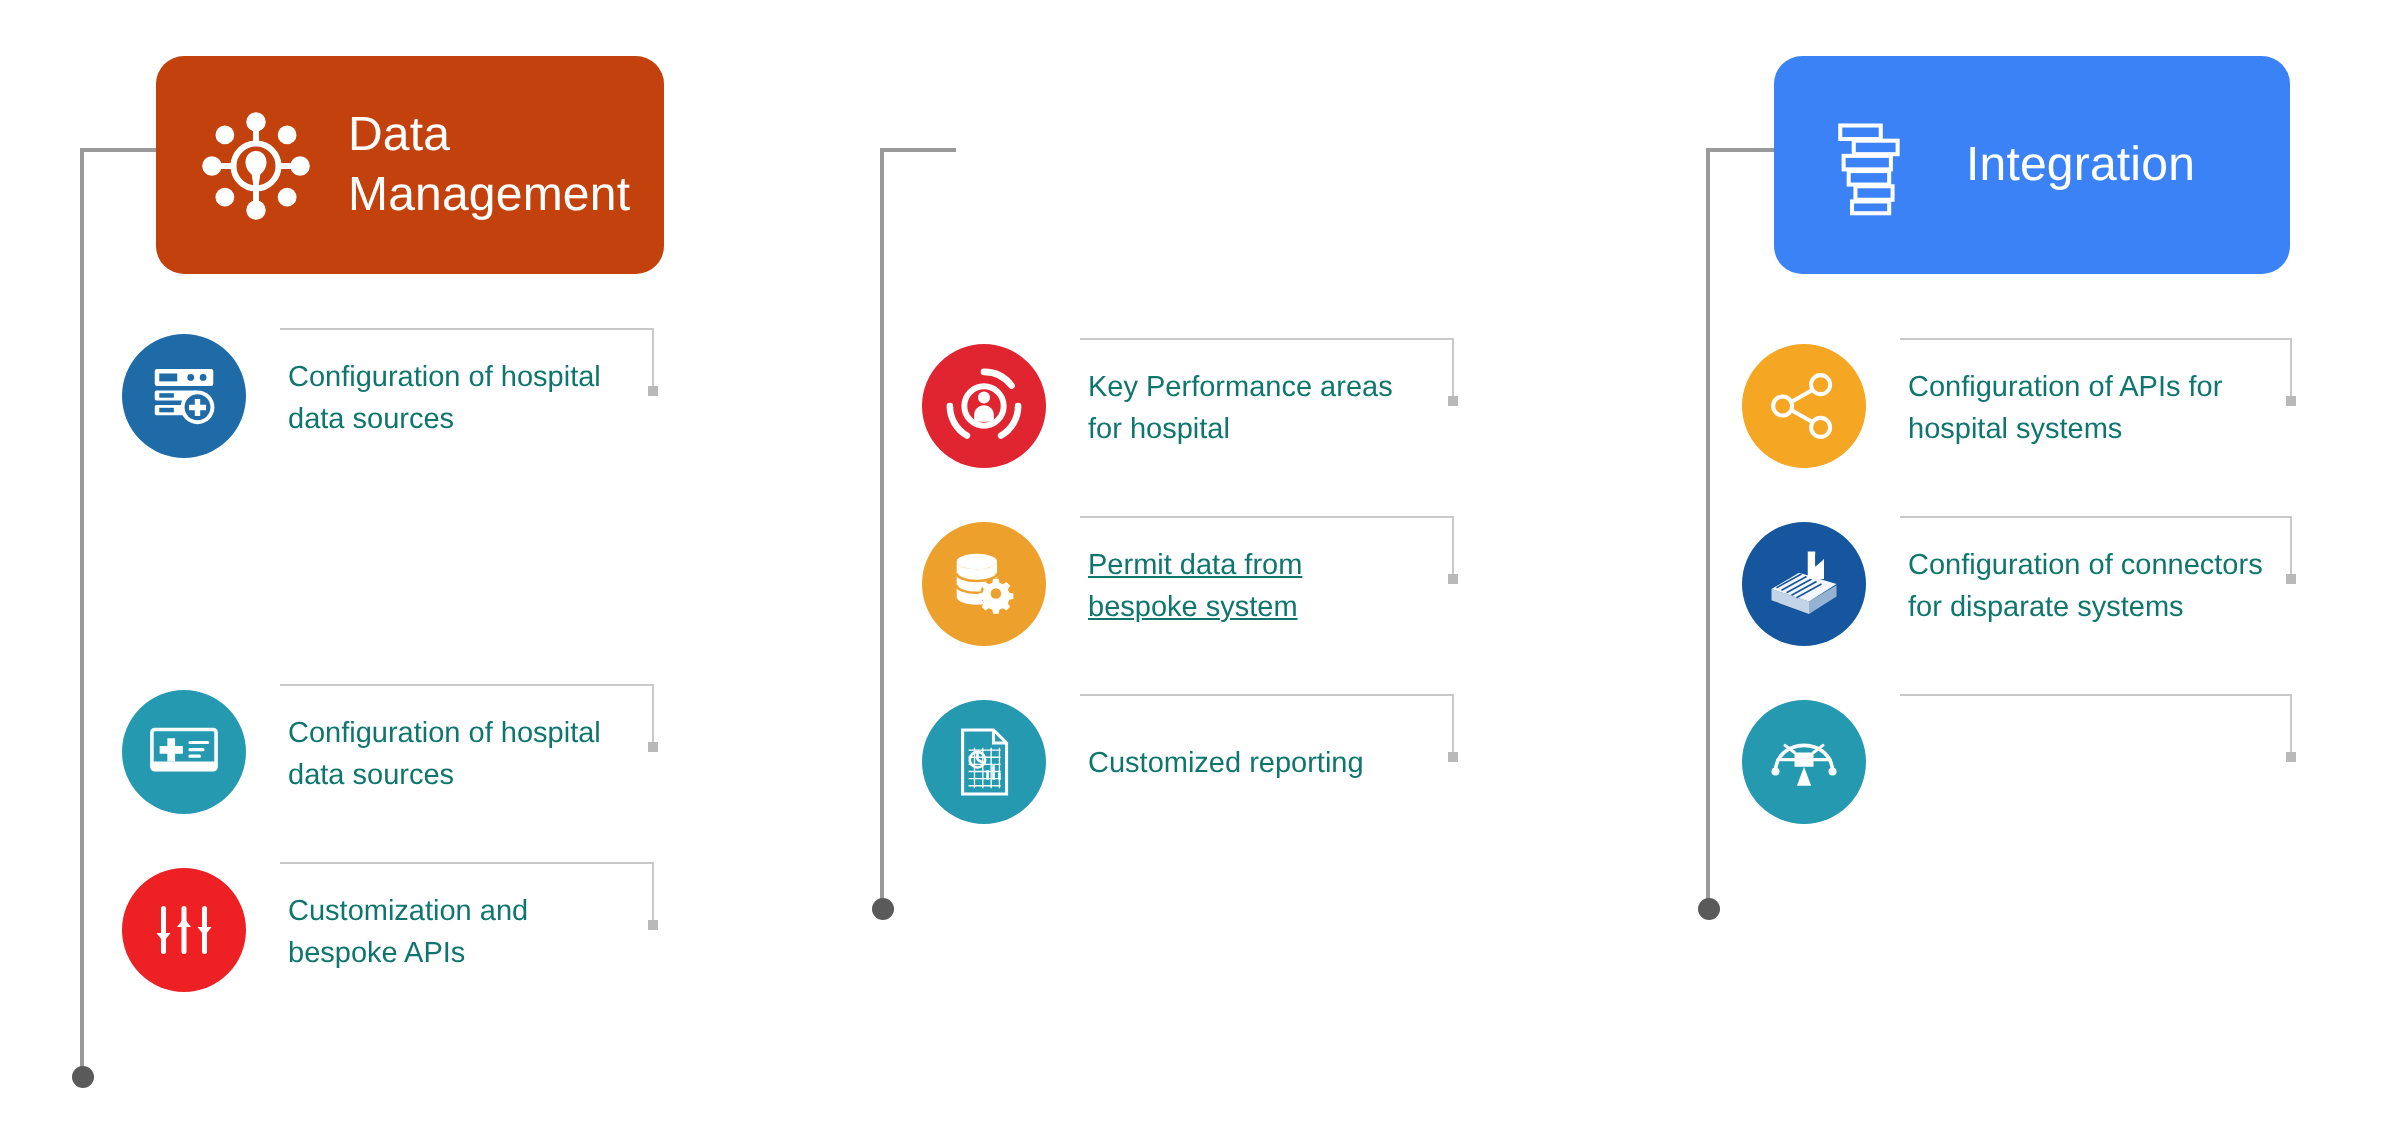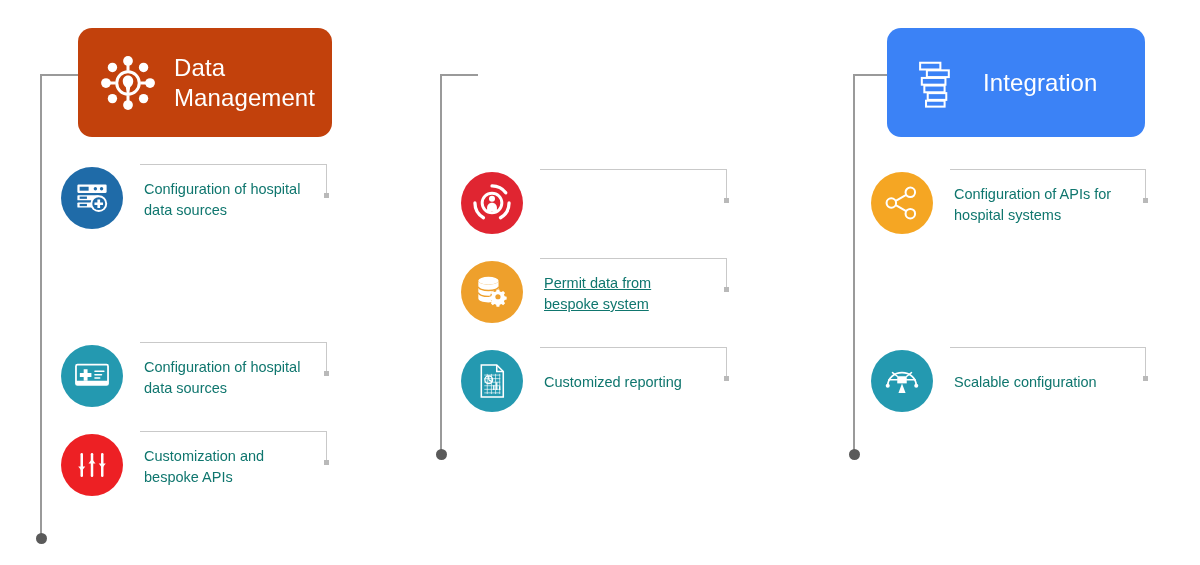--- a/index.html
+++ b/index.html
@@ -209,20 +209,22 @@
             <svg viewBox="0 0 64 64" width="42" height="42" fill="none">
       <path d="M32 6a26 26 0 0 1 21 10.5" stroke="#fff" stroke-width="5" stroke-linecap="round"></path>
       <path d="M58 32a26 26 0 0 1-13 22.5" stroke="#fff" stroke-width="5" stroke-linecap="round"></path>
       <path d="M19 54.5A26 26 0 0 1 6 32" stroke="#fff" stroke-width="5" stroke-linecap="round"></path>
       <circle cx="32" cy="32" r="15" stroke="#fff" stroke-width="4.5"></circle>
       <circle cx="32" cy="25.5" r="4.6" fill="#fff"></circle>
       <path d="M32 31.5c4.4 0 7.5 3.3 7.5 7.7V44h-15v-4.8c0-4.4 3.1-7.7 7.5-7.7z" fill="#fff"></path>
     </svg>
           </span>
         </div>
+        <div class="item-text" style="left: 144px; top: 12px; width: 178px;">Key Performance areas
+for hospital</div>
       </div>
       <div class="item" style="top: 261px; width: 400px; height: 62px;">
         <div class="item-bracket" style="left: 140px; width: 186px; top: -3px;"></div>
         <div class="item-bracket-down" style="left: 326px; top: -3px;"></div>
         <div class="item-bracket-dot" style="left: 324px; top: 26px;"></div>
         <div class="item-circle" style="background: rgb(238, 160, 44); left: 61px;">
           <span>
             <svg viewBox="0 0 64 64" width="38" height="38" fill="#fff">
       <ellipse cx="26" cy="13" rx="17" ry="6.5"></ellipse>
       <path d="M9 13v30c0 3.6 7.6 6.5 17 6.5S43 46.6 43 43V13c0 3.6-7.6 6.5-17 6.5S9 16.6 9 13z"></path>
@@ -294,35 +296,55 @@
       <circle cx="46" cy="14" r="8"></circle>
       <circle cx="46" cy="50" r="8"></circle>
       <circle cx="14" cy="32" r="8"></circle>
       <path d="M21.5 28.5l17.5-10M21.5 35.5l17.5 10"></path>
     </svg>
           </span>
         </div>
         <div class="item-text" style="left: 154px; top: 12px; width: 187px;">Configuration of APIs for
 hospital systems</div>
       </div>
+      <div class="item" style="top: 261px; width: 400px; height: 62px;">
+        <div class="item-bracket" style="left: 150px; width: 195px; top: -3px;"></div>
+        <div class="item-bracket-down" style="left: 345px; top: -3px;"></div>
+        <div class="item-bracket-dot" style="left: 343px; top: 26px;"></div>
+        <div class="item-circle" style="background: rgb(21, 86, 158); left: 71px;">
+          <span>
+            <svg viewBox="0 0 64 64" width="40" height="40" fill="#fff">
+      <path d="M6 36l22-13 30 9-22 14z" opacity="0.95"></path>
+      <path d="M6 36v9l30 11v-10z" opacity="0.75"></path>
+      <path d="M36 46v10l22-14v-9z" opacity="0.55"></path>
+      <g fill="none" stroke="#15569E" stroke-width="1.3">
+        <path d="M10 35l20-11M14 37l20-11M18 39l20-11M22 41l20-11M26 43l20-11"></path>
+      </g>
+      <path d="M35 6h6v12l7-6v16H35z" fill="#fff"></path>
+      <path d="M41 18V8l6 5z" fill="#15569E"></path>
+    </svg>
+          </span>
+        </div>
+        <div class="item-text" style="left: 154px; top: 12px; width: 187px;">Configuration of connectors
+for disparate systems</div>
+      </div>
       <div class="item" style="top: 350px; width: 400px; height: 62px;">
         <div class="item-bracket" style="left: 150px; width: 195px; top: -3px;"></div>
         <div class="item-bracket-down" style="left: 345px; top: -3px;"></div>
         <div class="item-bracket-dot" style="left: 343px; top: 26px;"></div>
         <div class="item-circle" style="background: rgb(36, 153, 176); left: 71px;">
           <span>
             <svg viewBox="0 0 64 64" width="38" height="38" fill="none" stroke="#fff" stroke-width="3">
       <path d="M8 40c0-13 10.7-22 24-22s24 9 24 22" stroke-linecap="round"></path>
       <rect x="24" y="24" width="16" height="12" fill="#fff" stroke="none"></rect>
       <path d="M32 36l-6 16h12z" fill="#fff" stroke="none"></path>
       <g stroke-width="2.6" stroke-linecap="round">
         <path d="M24 30H10M40 30h14"></path>
         <path d="M24 24l-8-6M40 24l8-6"></path>
       </g>
       <circle cx="8" cy="40" r="3.4" fill="#fff" stroke="none"></circle>
       <circle cx="56" cy="40" r="3.4" fill="#fff" stroke="none"></circle>
     </svg>
           </span>
         </div>
-        <div class="item-text" style="left: 154px; top: 22px; width: 187px;">Scalable configuration</div>
       </div>
     </div>
   </div>
 
 </body></html>

